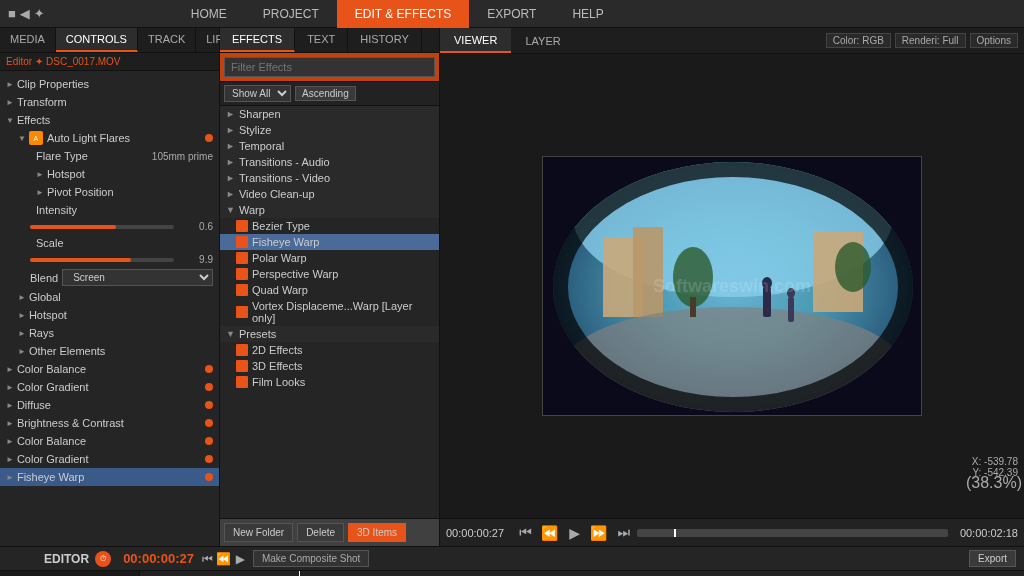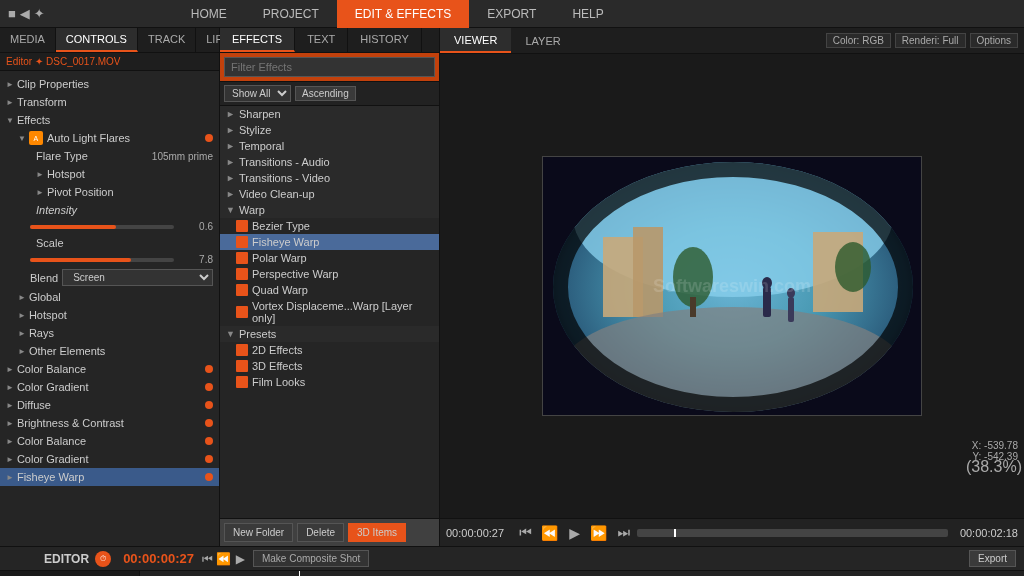--- a/index.html
+++ b/index.html
@@ -69,21 +69,21 @@
     .cat-label { color: #ccc; font-size: 11px; }
     .effect-item { display: flex; align-items: center; padding: 2px 6px 2px 16px; cursor: pointer; }
     .effect-item.selected { background: #4a6a9a; }
     .effect-icon { width: 12px; height: 12px; background: #e8531a; border-radius: 1px; margin-right: 4px; flex-shrink: 0; }
     .effect-label { color: #ccc; font-size: 11px; }
     .effects-bottom { display: flex; padding: 4px; gap: 4px; background: #404040; border-top: 1px solid #111; }
     .effects-btn { background: #3a3a3a; border: 1px solid #555; color: #ccc; padding: 3px 8px; font-size: 10px; cursor: pointer; }
     .effects-btn.active { background: #e8531a; border-color: #e8531a; }
 
     
-    .right-panel { flex: 1; background: #1a1a1a; display: flex; flex-direction: column; gap: 16px; }
+    .right-panel { flex: 1; background: #1a1a1a; display: flex; flex-direction: column; }
     .viewer-tabs { display: flex; align-items: center; background: #1e1e1e; border-bottom: 1px solid #111; height: 26px; }
     .viewer-tab { padding: 0 14px; font-size: 11px; color: #aaa; cursor: pointer; height: 100%; display: flex; align-items: center; }
     .viewer-tab.active { background: #2d2d2d; color: #fff; border-bottom: 2px solid #e8531a; }
     .viewer-options { margin-left: auto; display: flex; align-items: center; gap: 4px; padding-right: 6px; }
     .viewer-opt { font-size: 10px; color: #aaa; background: #2a2a2a; border: 1px solid #444; padding: 1px 6px; cursor: pointer; }
     .viewer-area { flex: 1; background: #1a1a1a; position: relative; display: flex; align-items: center; justify-content: center; overflow: hidden; }
     .viewer-canvas { width: 380px; height: 260px; background: linear-gradient(135deg, #1a3a5a 0%, #4a7a9a 30%, #8ab4d4 50%, #2a5a7a 70%, #1a3a5a 100%); position: relative; border: 1px solid #444; overflow: hidden; }
     .viewer-coords { position: absolute; right: 6px; bottom: 40px; font-size: 10px; color: #aaa; text-align: right; }
     .viewer-zoom { position: absolute; right: 2px; bottom: 26px; font-size: 16px; color: #aaa; }
     .viewer-controls { height: 28px; background: #222; border-top: 1px solid #111; display: flex; align-items: center; padding: 0 6px; gap: 4px; }
@@ -180,38 +180,38 @@
       <div class="prop-item" style="padding-left:36px;">
         <span class="prop-triangle">►</span>
         <span class="prop-label">Hotspot</span>
       </div>
 
       <div class="prop-item" style="padding-left:36px;">
         <span class="prop-triangle">►</span>
         <span class="prop-label">Pivot Position</span>
       </div>
 
-      <div class="prop-item" style="padding-left:36px;font-style:italic;">
+      <div class="prop-item" style="padding-left:36px;">
         <span class="prop-label">Intensity</span>
       </div>
       <div class="slider-container">
         <div class="slider-track">
           <div class="slider-fill" style="width:60%"></div>
         </div>
         <span class="slider-val">0.6</span>
       </div>
 
       <div class="prop-item" style="padding-left:36px;">
         <span class="prop-label">Scale</span>
       </div>
       <div class="slider-container">
         <div class="slider-track">
           <div class="slider-fill" style="width:70%"></div>
         </div>
-        <span class="slider-val">7.8</span>
+        <span class="slider-val">9.9</span>
       </div>
 
       <div class="dropdown-row">
         <span style="color:#ccc;font-size:11px;">Blend</span>
         <select class="dropdown-box">
           <option>Screen</option>
         </select>
       </div>
 
       <div class="prop-item" style="padding-left:18px;">

